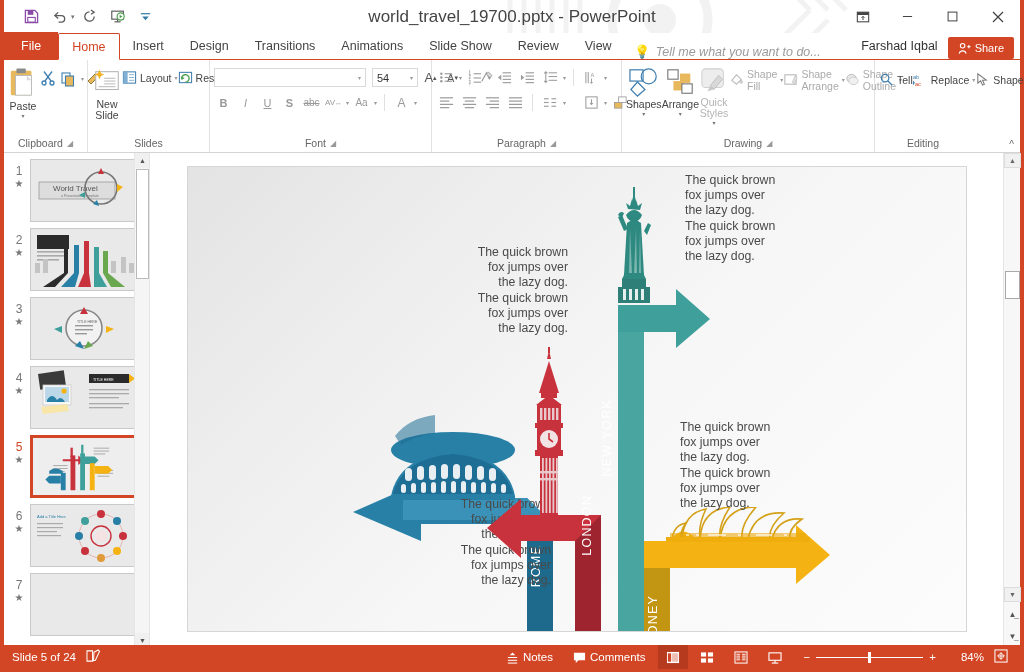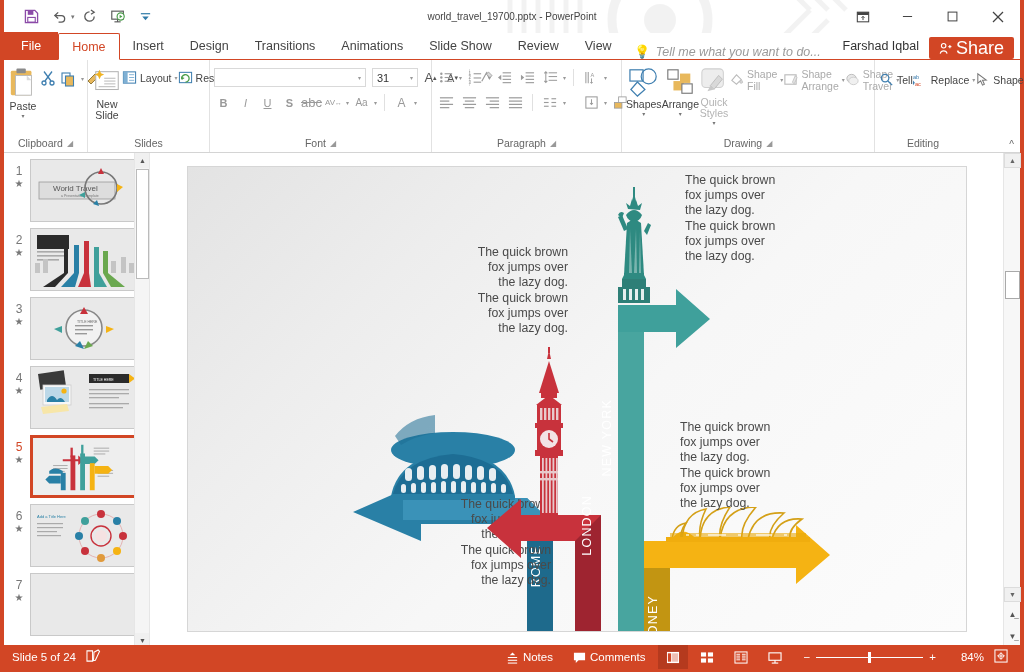--- a/index.html
+++ b/index.html
@@ -15,41 +15,41 @@
   
   .titlebar { height:33px; background:#fff; position:relative; display:flex;
               align-items:center; overflow:hidden; }
   .tb-deco { position:absolute; right:150px; top:-50px; width:420px; height:140px;
              opacity:.07; pointer-events:none; }
   .qat { display:flex; align-items:center; gap:2px; padding-left:14px; z-index:2;}
   .qat-btn { width:26px; height:24px; display:flex; align-items:center;
              justify-content:center; color:#595959; font-size:13px; }
   .qat-caret { font-size:7px; color:#777; margin-left:-3px; }
   .title-text { position:absolute; left:0; right:0; text-align:center;
-                font-size:10px; color:#444; z-index:2; }
+                font-size:17px; color:#444; z-index:2; }
   .win-btns { margin-left:auto; display:flex; z-index:3; }
   .win-btn { width:45px; height:33px; display:flex; align-items:center;
              justify-content:center; color:#444; font-size:12px; }
 
   
   .tabstrip { height:27px; background:#fff; display:flex; align-items:flex-end;
               position:relative; border-bottom:1px solid #d24625;}
   .tab-file { background:#d24625; color:#fff; font-size:12.5px; height:27px;
               padding:0 17px; display:flex; align-items:center; }
   .tab { font-size:12.5px; color:#444; height:27px; padding:0 13px;
          display:flex; align-items:center; }
   .tab.active { color:#d24625; background:#fff; border:1px solid #d24625;
                 border-bottom:1px solid #fff; margin-bottom:-1px;
                 border-radius:2px 2px 0 0; position:relative; z-index:3;}
   .tellme { display:flex; align-items:center; gap:5px; font-size:12.5px;
             color:#9a9a9a; margin-left:10px; font-style:italic; }
   .tellme .bulb { color:#d24625; font-style:normal; font-size:13px;}
   .acct { margin-left:auto; font-size:12.5px; color:#333; padding-right:10px;
           display:flex; align-items:center; height:27px;}
-  .share { background:#d24625; color:#fff; font-size:18px; height:22px;
+  .share { background:#d24625; color:#fff; font-size:11px; height:22px;
            display:flex; align-items:center; gap:4px; padding:0 10px;
            margin-right:6px; border-radius:2px; }
 
   
   .ribbon { height:93px; background:#fff; display:flex; position:relative;
             border-bottom:1px solid #d4d4d4; }
   .rgroup { display:flex; flex-direction:column; position:relative;
             border-right:1px solid #e2e2e2; padding:3px 4px 0; }
   .rgroup-body { flex:1; display:flex; align-items:flex-start; padding-top:2px;}
   .rgroup-label { font-size:10.5px; color:#666; text-align:center; height:17px;
@@ -368,39 +368,39 @@
     </div>
 
     <div class="rgroup" style="width:222px">
       <div class="rgroup-body" style="flex-direction:column; padding-top:4px">
         <div class="smallrow" style="margin-bottom:4px">
           <div class="fontname">
             <span></span>
             <span class="caret" style="margin-left:6px">▾</span>
           </div>
           <div class="fontsize">
-            <span>31</span>
+            <span>54</span>
             <span class="caret">▾</span>
           </div>
           <div class="fbtn" style="font-size:13px">A<sup style="font-size:7px">▴</sup></div>
           <div class="fbtn" style="font-size:11px">A<sup style="font-size:7px">▾</sup></div>
           <div class="sep" style="height:17px"></div>
           <div class="fbtn">
             <svg width="15" height="15" viewBox="0 0 16 16">
                 <path d="M3 12 L8 3 L11 9" fill="none" stroke="#9b9b9b" stroke-width="1.3"></path>
                 <path d="M10 2 L14 6 L11.5 8 L8 4.5 Z" fill="#d9d9d9" stroke="#9b9b9b" stroke-width=".9"></path>
               </svg>
           </div>
         </div>
         <div class="smallrow dim">
           <div class="fbtn dim" style="font-weight:bold;color:#999">B</div>
           <div class="fbtn dim" style="font-style:italic;color:#999">I</div>
           <div class="fbtn dim" style="text-decoration:underline;color:#999">U</div>
           <div class="fbtn dim" style="color:#999;font-weight:bold">S</div>
-          <div class="fbtn dim" style="text-decoration:line-through;color:#999;font-size:13px">abc</div>
+          <div class="fbtn dim" style="text-decoration:line-through;color:#999;font-size:10px">abc</div>
           <div class="fbtn dim" style="color:#999;font-size:8px">AV<sub style="font-size:7px">↔</sub></div>
           <span class="caret">▾</span>
           <div class="fbtn dim" style="color:#999;font-size:10px">Aa</div>
           <span class="caret">▾</span>
           <div class="sep" style="height:17px"></div>
           <div class="fbtn dim" style="color:#999;font-size:12px">A</div>
           <span class="caret">▾</span>
         </div>
       </div>
       <div class="rgroup-label">
@@ -618,21 +618,21 @@
             <span>Shape Arrange</span>
             <span class="caret">▾</span>
           </div>
           <div class="smallrow dim" style="color:#aaa">
             <span class="icobox">
                 <svg width="15" height="15" viewBox="0 0 16 16">
                   <ellipse cx="7" cy="7" rx="5" ry="4.5" fill="#e8e8e8" stroke="#bbb" stroke-width="1"></ellipse>
                   <ellipse cx="9" cy="9.5" rx="5" ry="4" fill="#f0f0f0" stroke="#c9c9c9" stroke-width=".9"></ellipse>
                 </svg>
               </span>
-            <span>Shape Travel</span>
+            <span>Shape Outline</span>
             <span class="caret">▾</span>
           </div>
         </div>
       </div>
       <div class="rgroup-label">
         <span>Drawing</span>
         <span class="dlg">◢</span>
       </div>
     </div>
 

